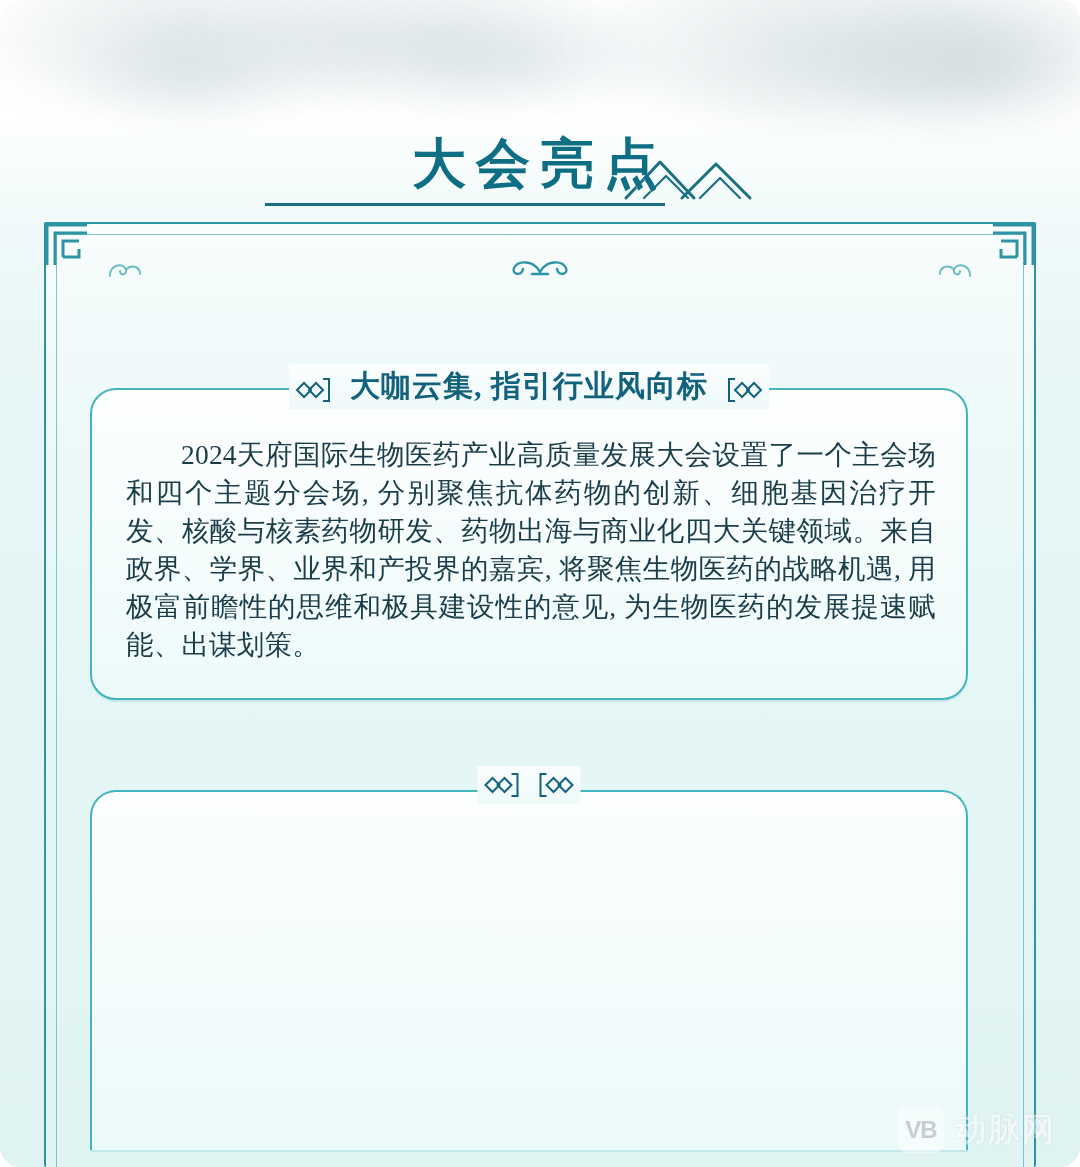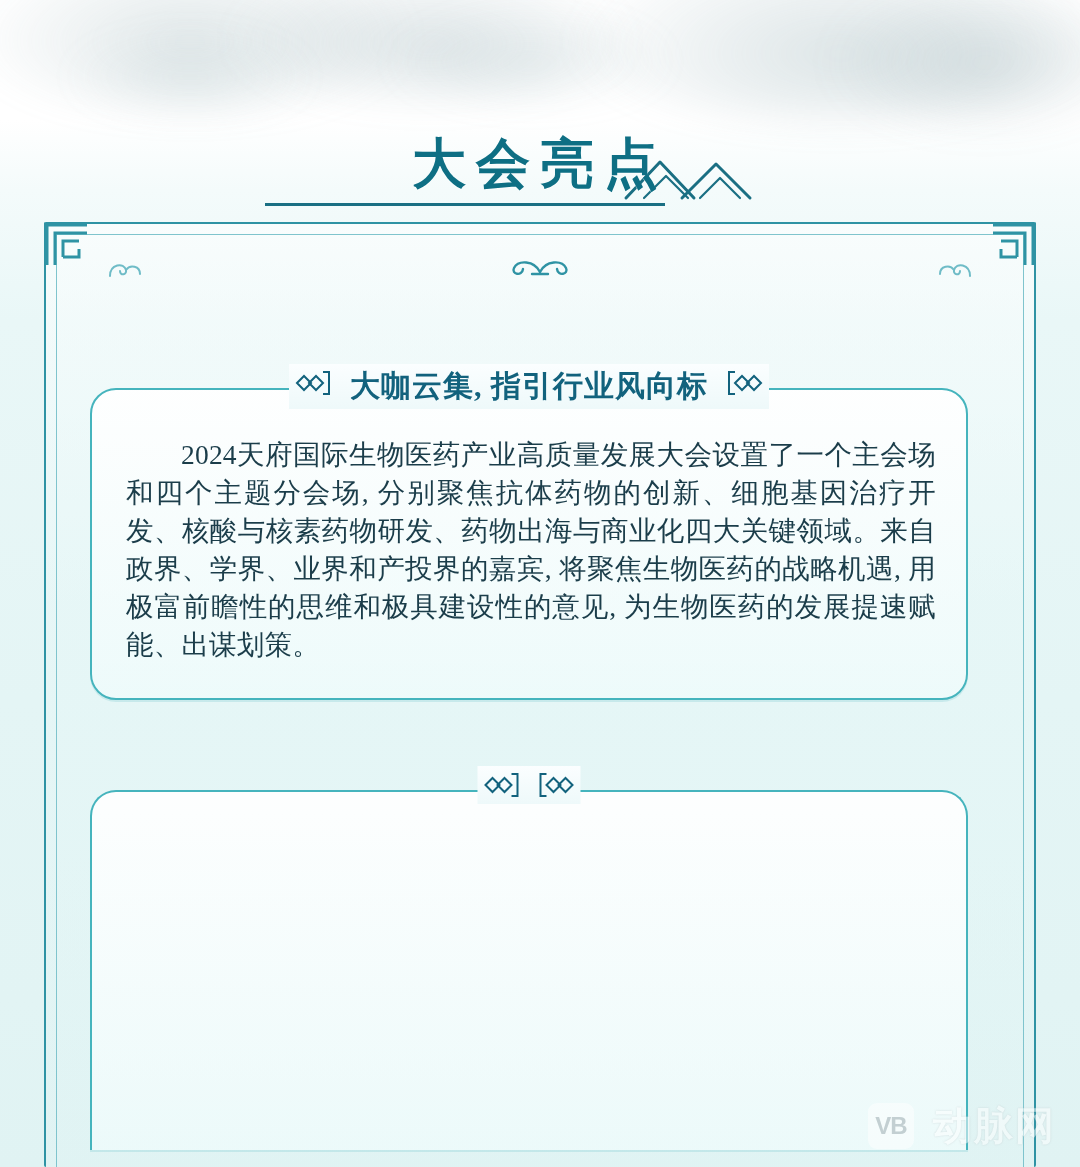--- a/index.html
+++ b/index.html
@@ -22,20 +22,21 @@
     background:
       linear-gradient(to bottom,
         #ffffff 0px,
         #ffffff 120px,
         #f4fbfb 190px,
         #e9f7f7 320px,
         #e4f5f5 700px,
         #e2f4f4 1000px,
         #e0f3f3 1167px);
     overflow: hidden;
+    border-radius: 20px;
   }
 
   
   .cloud {
     position: absolute;
     border-radius: 50%;
     filter: blur(18px);
     opacity: .55;
   }
   .cloud.c1 { left: -40px;  top: -60px;  width: 460px; height: 170px; background: radial-gradient(ellipse at 50% 60%, rgba(150,175,180,.55), rgba(150,175,180,0) 70%); }
@@ -143,21 +144,21 @@
   #card-1 { top: 164px; height: 312px; }
   #card-2 { top: 566px; height: 360px; border-bottom: none; border-bottom-left-radius: 0; border-bottom-right-radius: 0; }
 
   
   .heading {
     position: absolute;
     top: -26px;
     left: 50%;
     transform: translateX(-50%);
     display: flex;
-    align-items: flex-start;
+    align-items: flex-end;
     gap: 19px;
     background: linear-gradient(to bottom, #fbfeff, #eef9fa);
     padding: 2px 6px;
     white-space: nowrap;
   }
   .heading-text {
     font-family: "Liberation Serif", "DejaVu Serif", serif;
     font-size: 30px;
     font-weight: 700;
     color: #12627d;
@@ -179,40 +180,40 @@
     letter-spacing: .2px;
   }
 
   
   #watermark {
     position: absolute;
     right: 24px;
     bottom: 14px;
     display: flex;
     align-items: center;
-    gap: 19px;
+    gap: 10px;
     opacity: .5;
   }
   #wm-badge {
     width: 46px;
     height: 46px;
     border-radius: 9px;
     background: #ffffff;
     color: #9aa6ab;
     font-family: "Liberation Sans", sans-serif;
     font-weight: 700;
     font-size: 24px;
     display: flex;
     align-items: center;
     justify-content: center;
     letter-spacing: -1px;
   }
   #wm-text {
     font-family: "Liberation Sans", sans-serif;
-    font-size: 39px;
+    font-size: 32px;
     font-weight: 700;
     color: #ffffff;
     text-shadow: 0 0 2px rgba(160,170,175,.8);
     letter-spacing: 2px;
   }
 </style>
 </head>
 <body>
 
 <div id="page">

